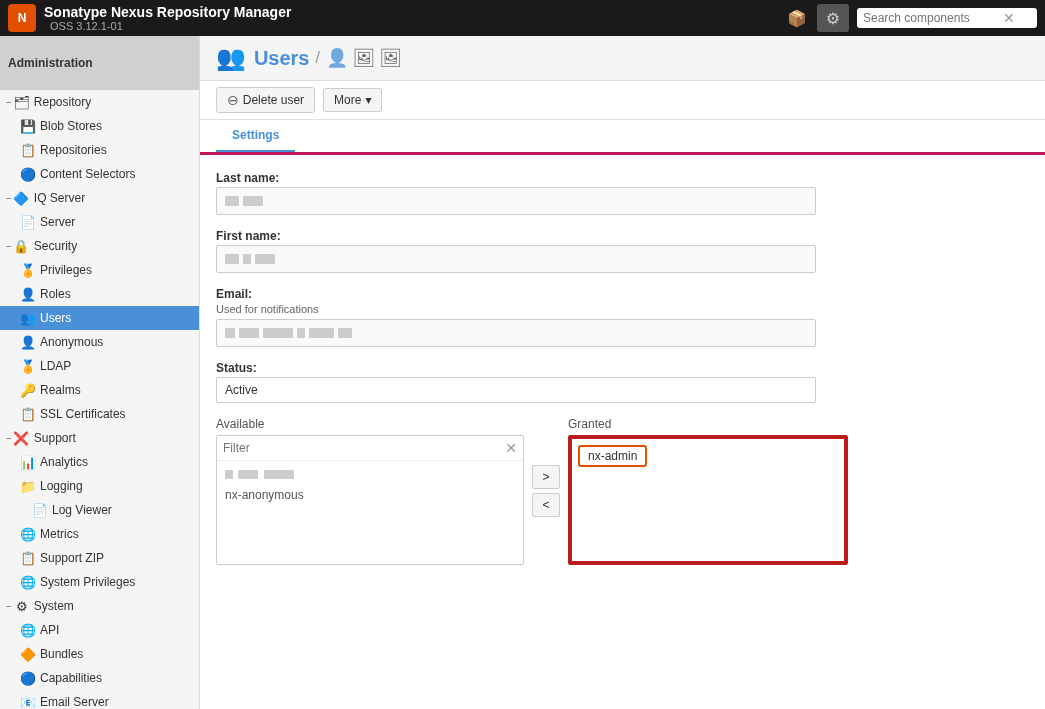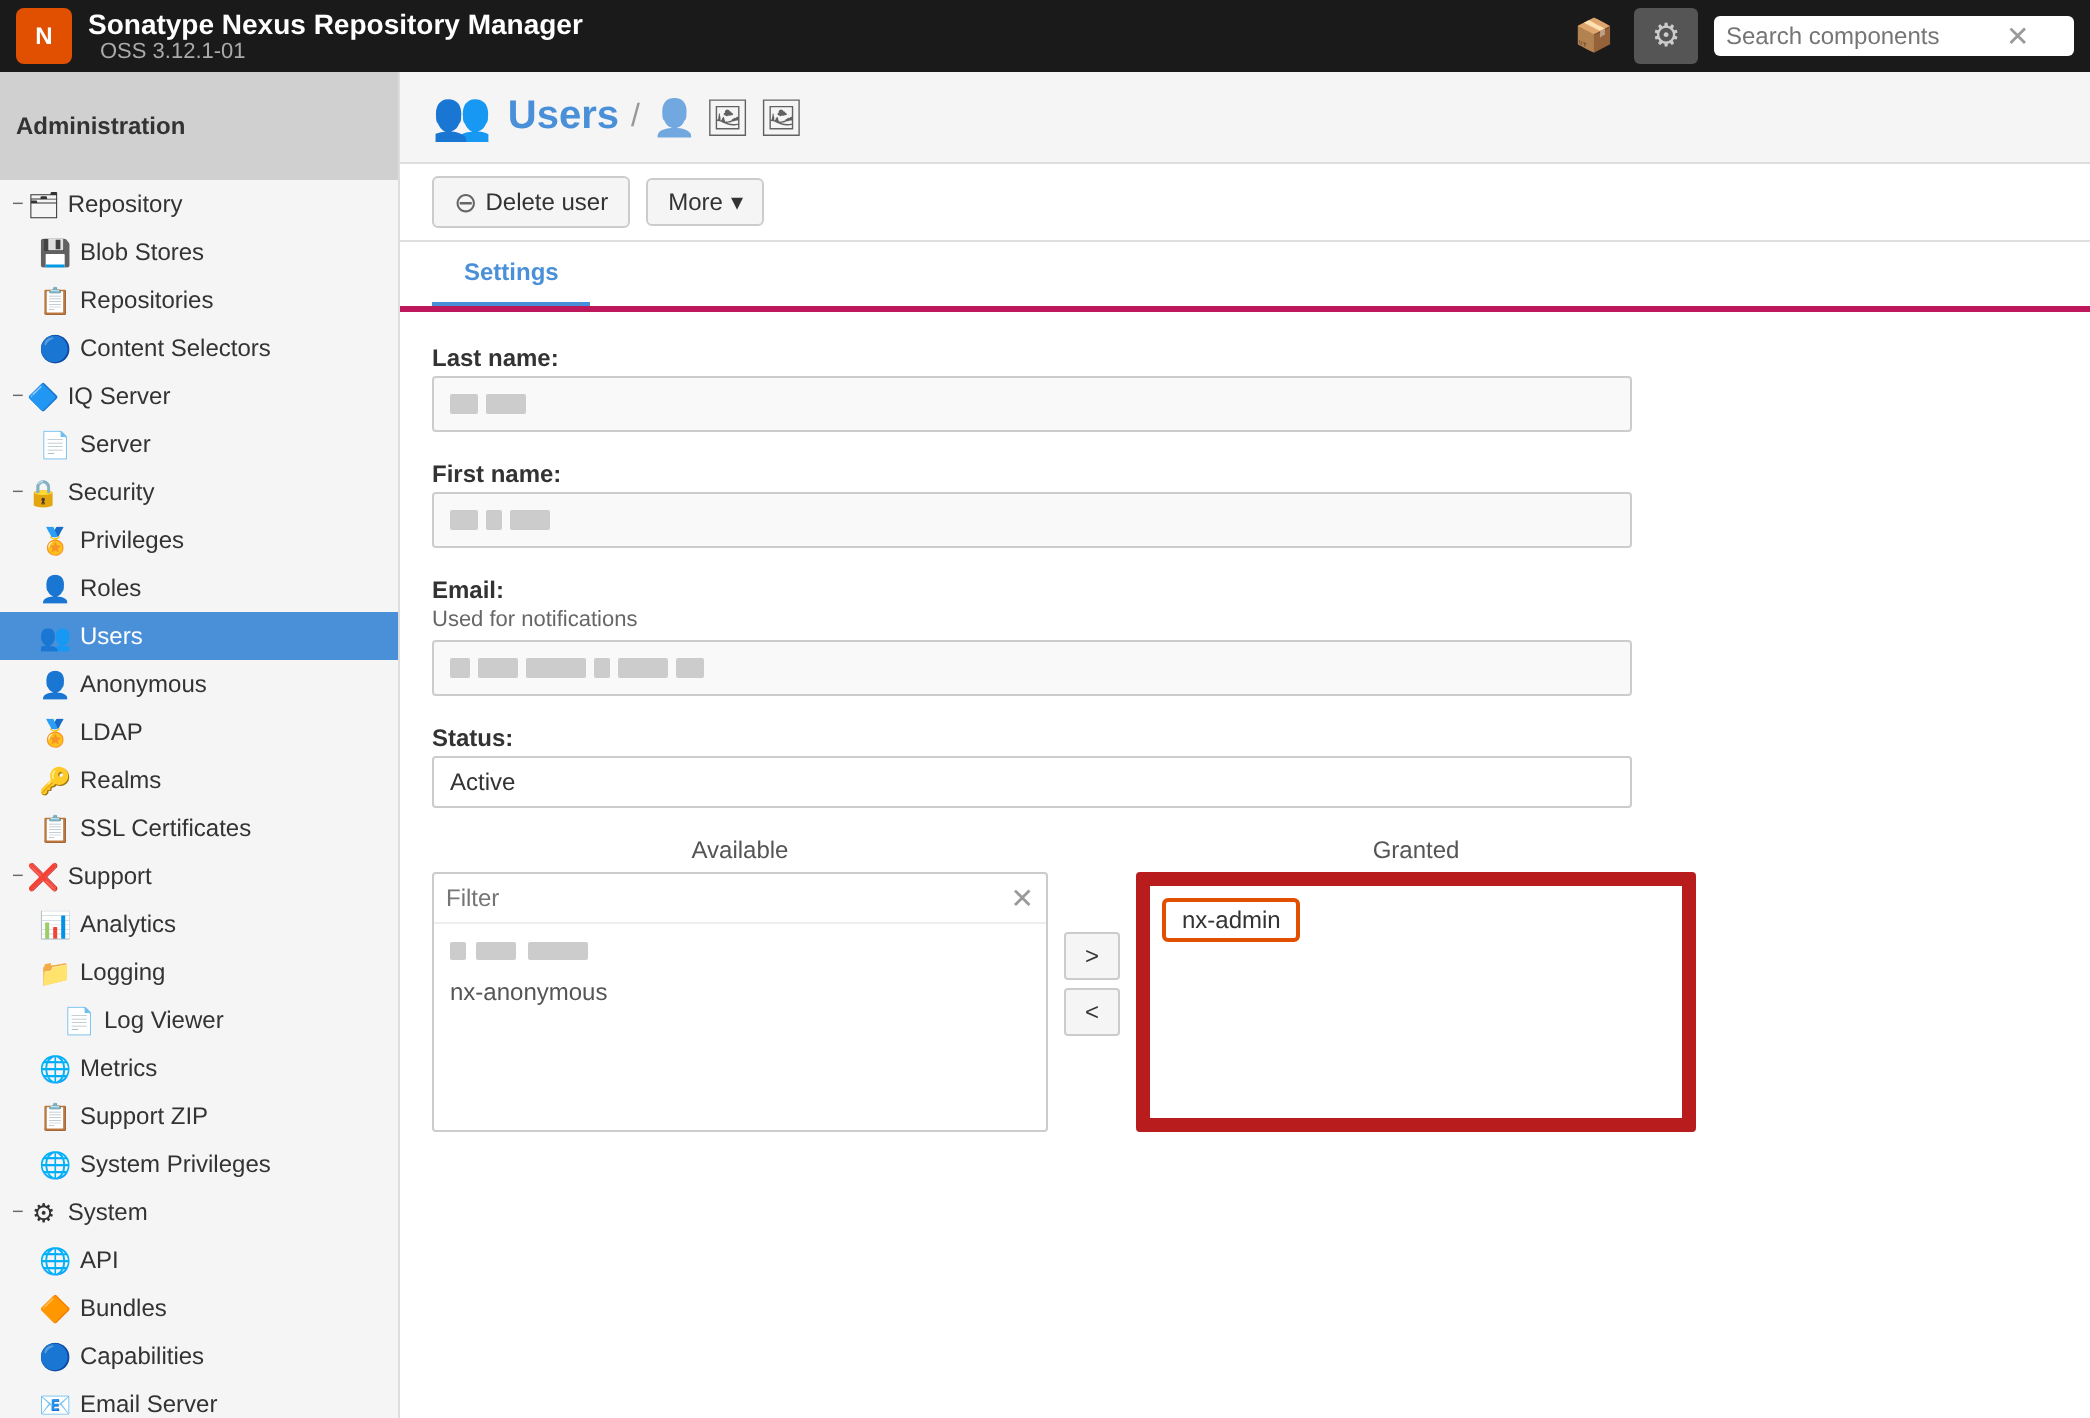--- a/index.html
+++ b/index.html
@@ -60,28 +60,28 @@
     .form-input.redacted { background: #f9f9f9; }
 
     
     .status-input { width: 600px; padding: 5px 8px; border: 1px solid #ccc; border-radius: 2px; font-size: 12px; color: #333; background: #fff; }
 
     
     .roles-section { margin-bottom: 14px; }
     .roles-label { font-weight: bold; font-size: 12px; color: #333; margin-bottom: 8px; }
     .roles-columns { display: flex; align-items: flex-start; gap: 8px; }
     .roles-col { }
-    .roles-col-header { font-size: 12px; color: #555; margin-bottom: 4px; text-align: center; }
+    .roles-col-header { font-size: 12px; color: #555; margin-bottom: 4px; }
     .roles-list-box { width: 308px; height: 130px; border: 1px solid #ccc; border-radius: 2px; overflow-y: auto; }
     .roles-filter { display: flex; align-items: center; padding: 4px 6px; border-bottom: 1px solid #eee; }
     .roles-filter input { border: none; outline: none; font-size: 12px; flex: 1; }
     .roles-filter-clear { color: #999; font-size: 14px; cursor: pointer; }
     .roles-items { padding: 4px 0; }
     .roles-item { padding: 3px 8px; font-size: 12px; cursor: pointer; color: #555; }
-    .granted-box { width: 280px; height: 130px; border: 7px solid #b91c1c; border-radius: 2px; overflow-y: auto; padding: 4px; }
+    .granted-box { width: 280px; height: 130px; border: 4px solid #b91c1c; border-radius: 2px; overflow-y: auto; padding: 4px; }
     .granted-item { display: inline-block; padding: 2px 8px; border: 2px solid #e05000; border-radius: 3px; font-size: 12px; color: #333; margin: 2px; }
     .transfer-btns { display: flex; flex-direction: column; gap: 4px; justify-content: center; align-self: center; }
     .transfer-btn { width: 28px; height: 24px; border: 1px solid #ccc; background: #f5f5f5; border-radius: 2px; cursor: pointer; display: flex; align-items: center; justify-content: center; font-size: 12px; color: #333; }
 
     
     ::-webkit-scrollbar { width: 6px; }
     ::-webkit-scrollbar-thumb { background: #ccc; border-radius: 3px; }
   </style>
 </head>
 <body>

